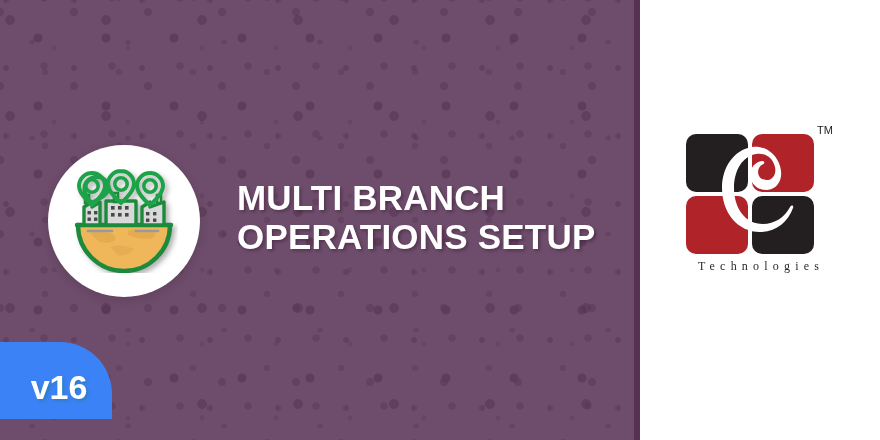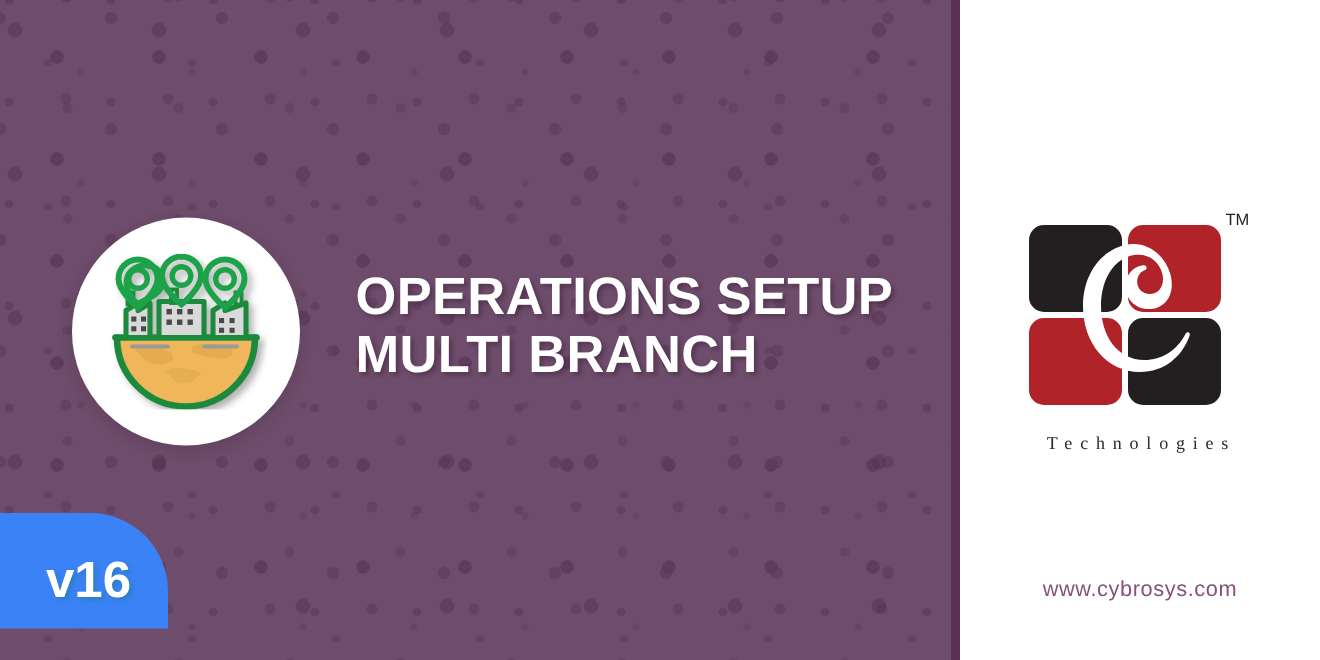--- a/index.html
+++ b/index.html
@@ -143,21 +143,21 @@
     position: absolute;
     left: 0;
     top: 120px;
     width: 240px;
     text-align: center;
   }
   .brand-mark {
     position: relative;
     width: 152px;
     height: 136px;
-    margin: 16px auto;
+    margin: 0 auto;
   }
   .brand-mark svg { display: block; width: 152px; height: 136px; }
 
   .brand-name {
     margin-top: 10px;
     font-family: "Liberation Serif", serif;
     font-weight: bold;
     font-size: 25px;
     line-height: 27px;
     letter-spacing: 0.8px;
@@ -261,22 +261,22 @@
 
           <g>
             <path d="M80 4 C72.8 4 67 9.8 67 17 C67 25.5 80 36 80 36 C80 36 93 25.5 93 17 C93 9.8 87.2 4 80 4 Z" fill="none" stroke="#1FA34A" stroke-width="4"></path>
             <circle cx="80" cy="17" r="6.2" fill="none" stroke="#1FA34A" stroke-width="3.6"></circle>
           </g>
         </g>
       </svg>
     </div>
 
     <div class="headline">
+      <span class="ln">MULTI BRANCH</span>
       <span class="ln">OPERATIONS SETUP</span>
-      <span class="ln">MULTI BRANCH</span>
     </div>
 
     <div class="version-badge">
       <span class="vtext">v16</span>
     </div>
   </div>
 
   <div class="divider-stripe"></div>
 
   <div class="right-panel">
@@ -310,16 +310,15 @@
                      C93.6 69.3 100 59 96 46 Z"></path>
           </g>
 
           <text x="133" y="14" font-family="Liberation Sans, sans-serif" font-size="11" fill="#231F20">TM</text>
         </svg>
       </div>
 
       <div class="brand-sub">Technologies</div>
     </div>
 
-    <div class="brand-url">www.cybrosys.com</div>
   </div>
 
 </div>
 
 </body></html>

